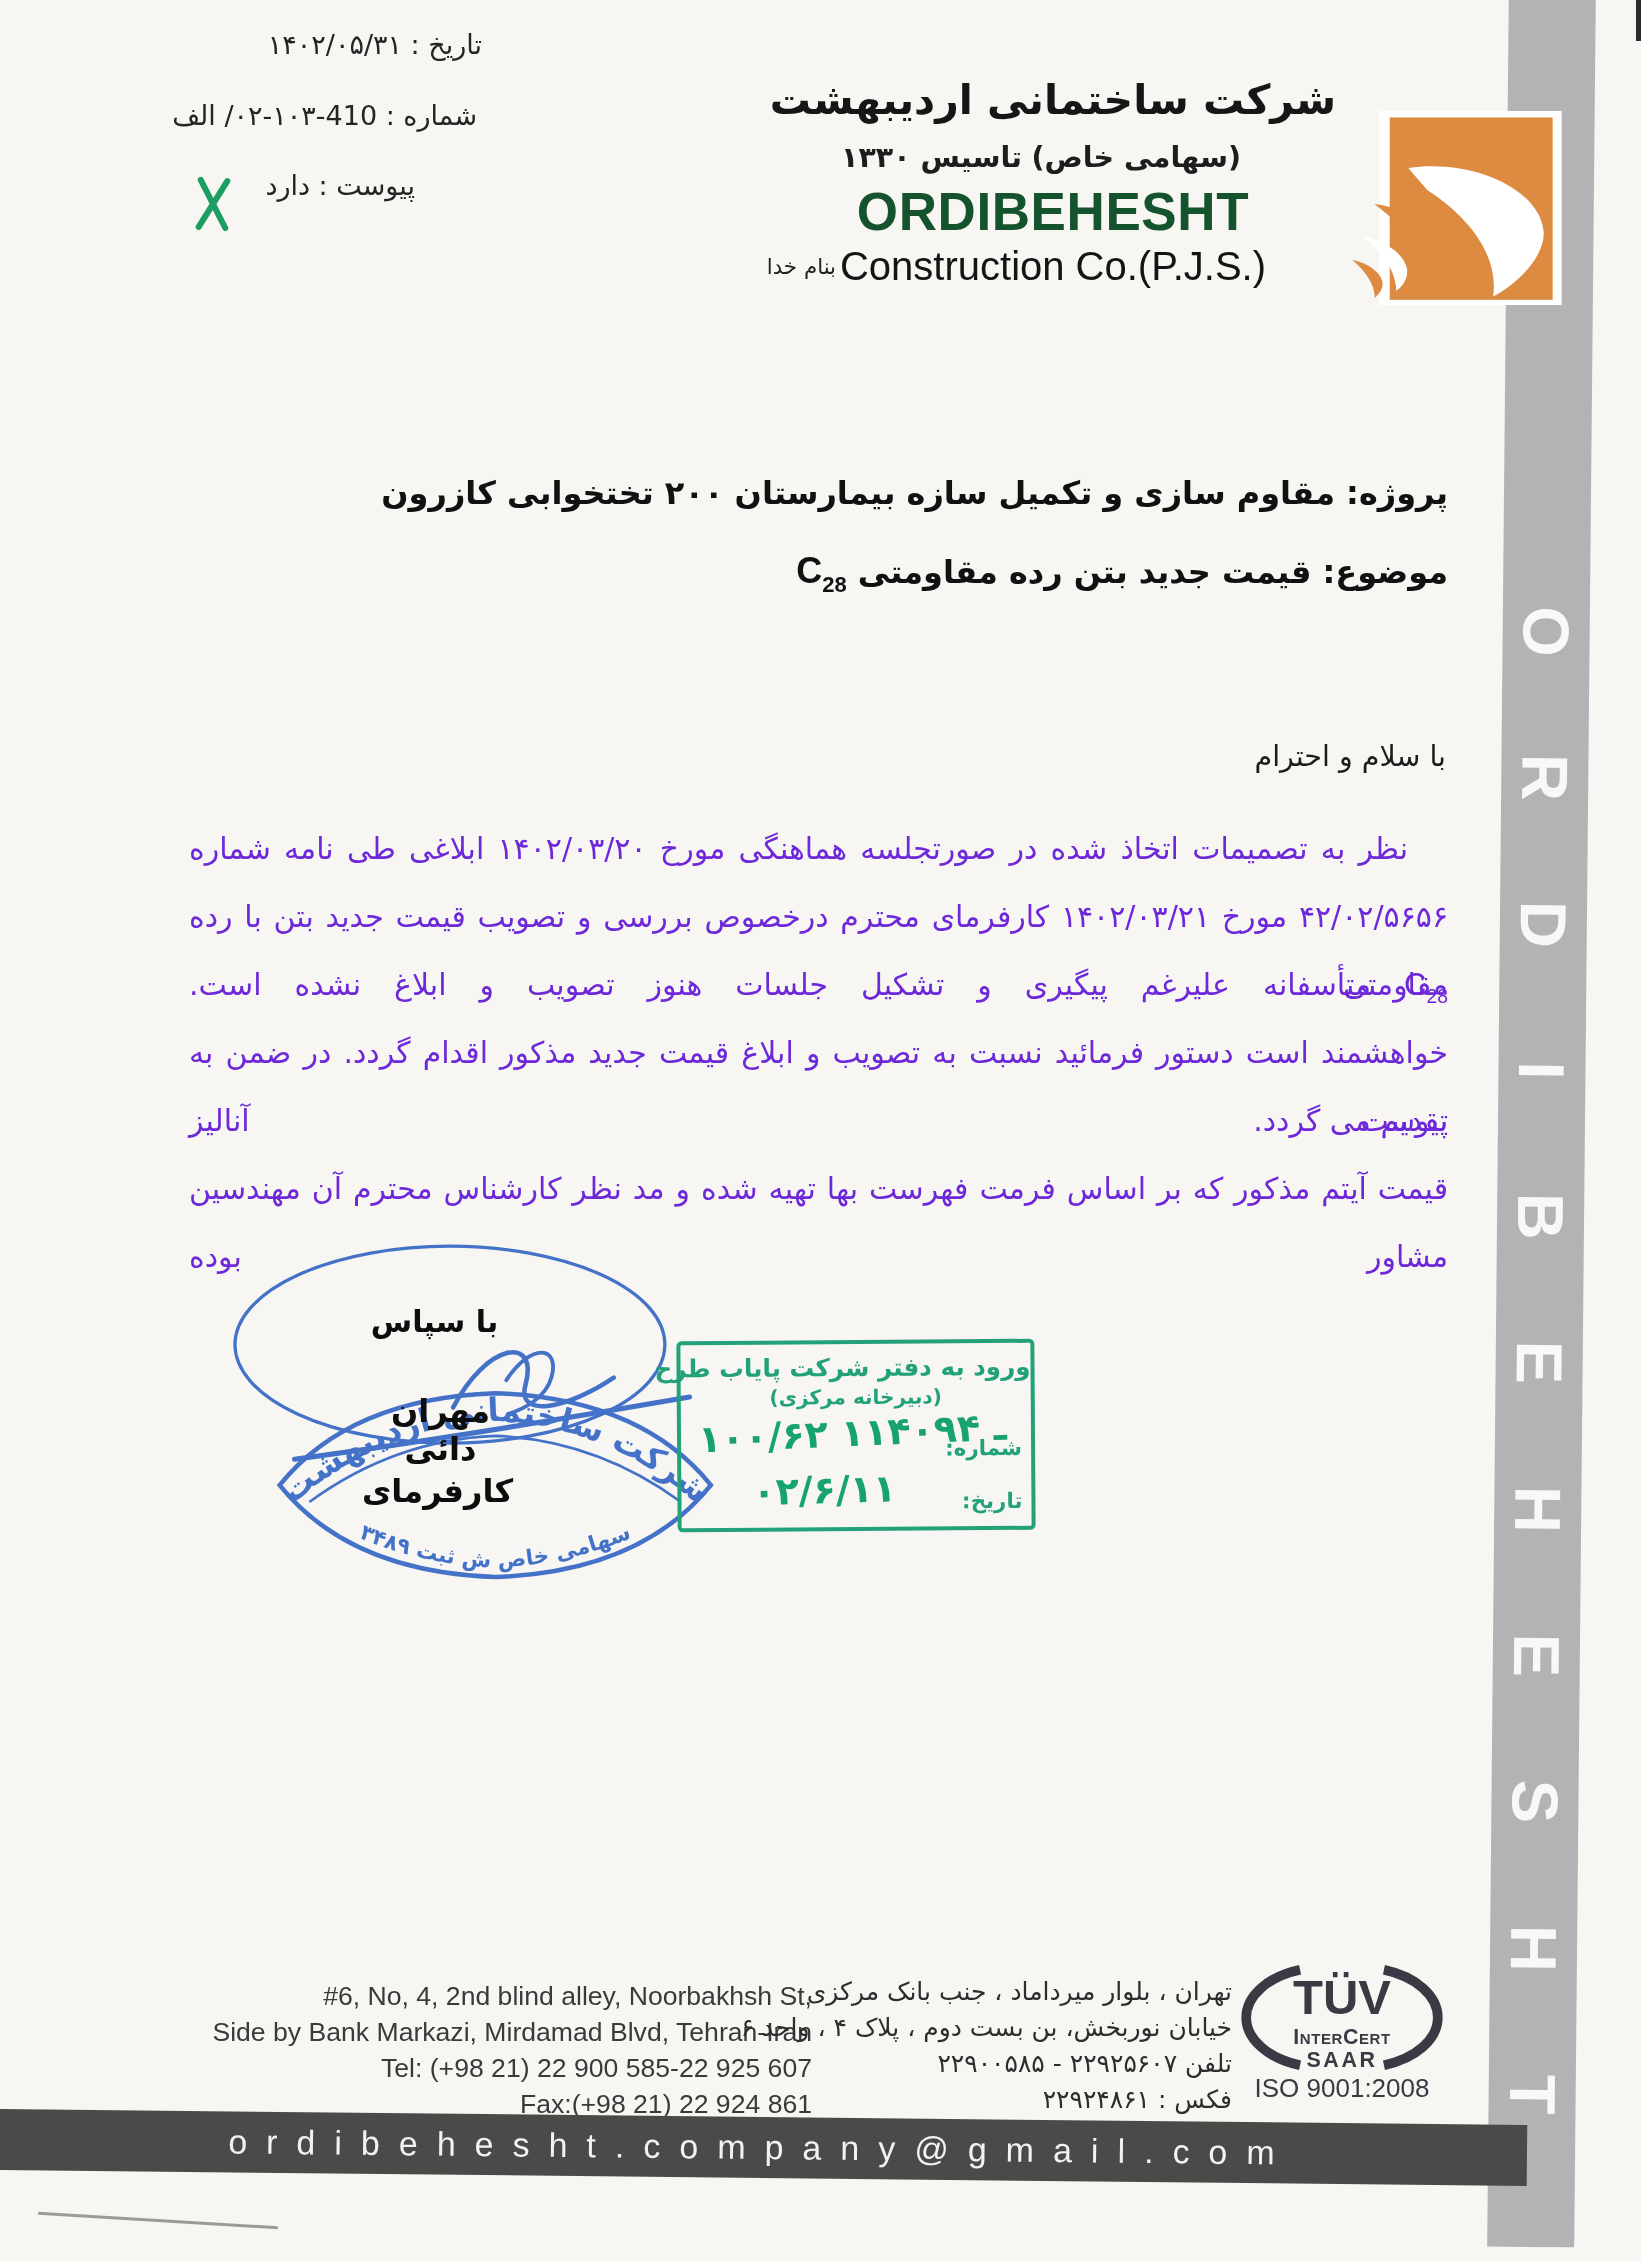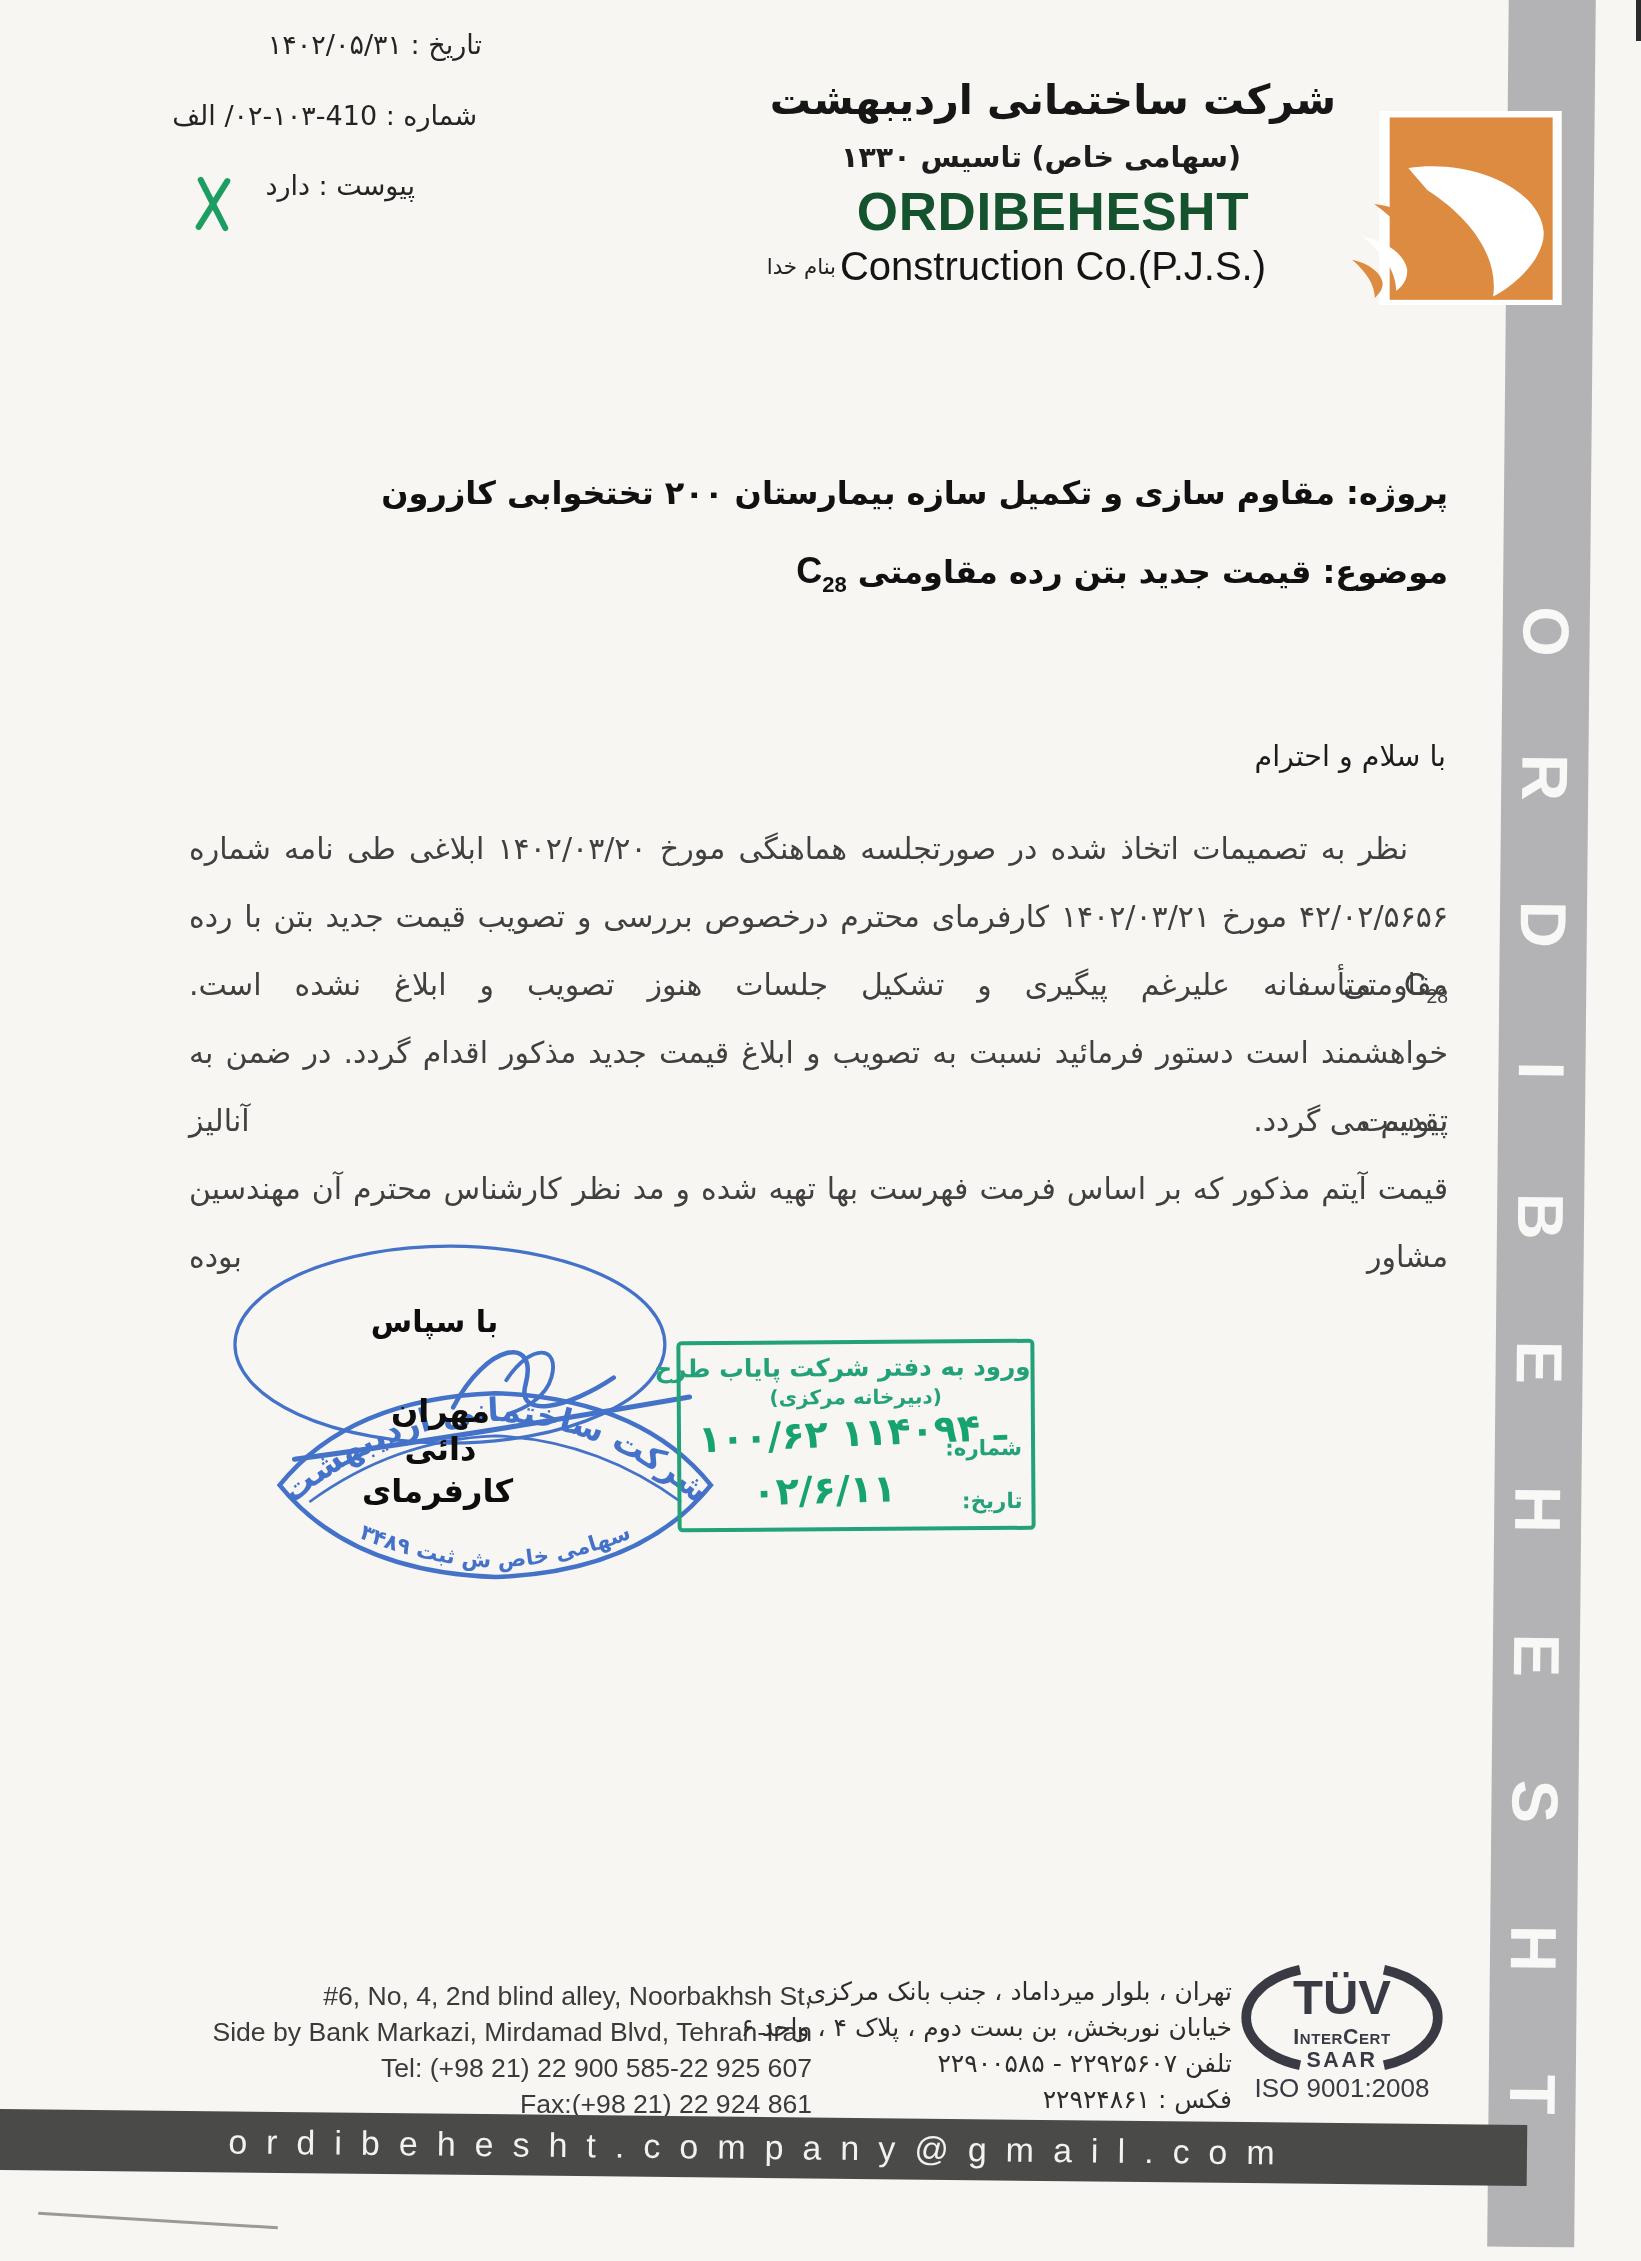--- a/index.html
+++ b/index.html
@@ -35,21 +35,21 @@
   .h-bismillah { position:absolute; left:-1.3px; top:10.4px; font-size:21.4px; color:#222; }
 
   
   .l-bold { font-size:32px; font-weight:bold; color:#111; }
   .addressee { top:395px; right:194px; }
   .project   { top:474px; right:194px; }
   .subject   { top:550px; right:194px; }
   .cclass  b { font-family:"Liberation Sans","DejaVu Sans",sans-serif; font-size:36px; font-weight:bold; }
   .cclass sub { font-family:"Liberation Sans","DejaVu Sans",sans-serif; font-size:22px; font-weight:bold; vertical-align:-9px; }
   .salutation { top:740px; right:196px; font-size:28.5px; }
-  .para { top:815px; right:194px; left:189px; font-size:30px; color:#404040; }
+  .para { top:815px; right:194px; left:189px; font-size:30px; color:#6d28d9; }
   .para .bl { line-height:68px; height:68px; text-align:justify; text-align-last:justify; white-space:nowrap0; }
   .para .bl1 { padding-right:40px; }
   .para .bl-last { text-align:right; text-align-last:right; }
   .para .cclass b { font-size:31px; font-weight:normal; }
   .para .cclass sub { font-size:19.4px; font-weight:normal; vertical-align:-7.8px; }
 
   
   .sig-wrap { left:233px; top:1244px; width:518px; height:389px; }
   .sig-svg { position:absolute; left:0; top:0; }
   .sig-text { position:absolute; text-align:center; color:#0d0d0d; font-weight:bold; z-index:5; }

